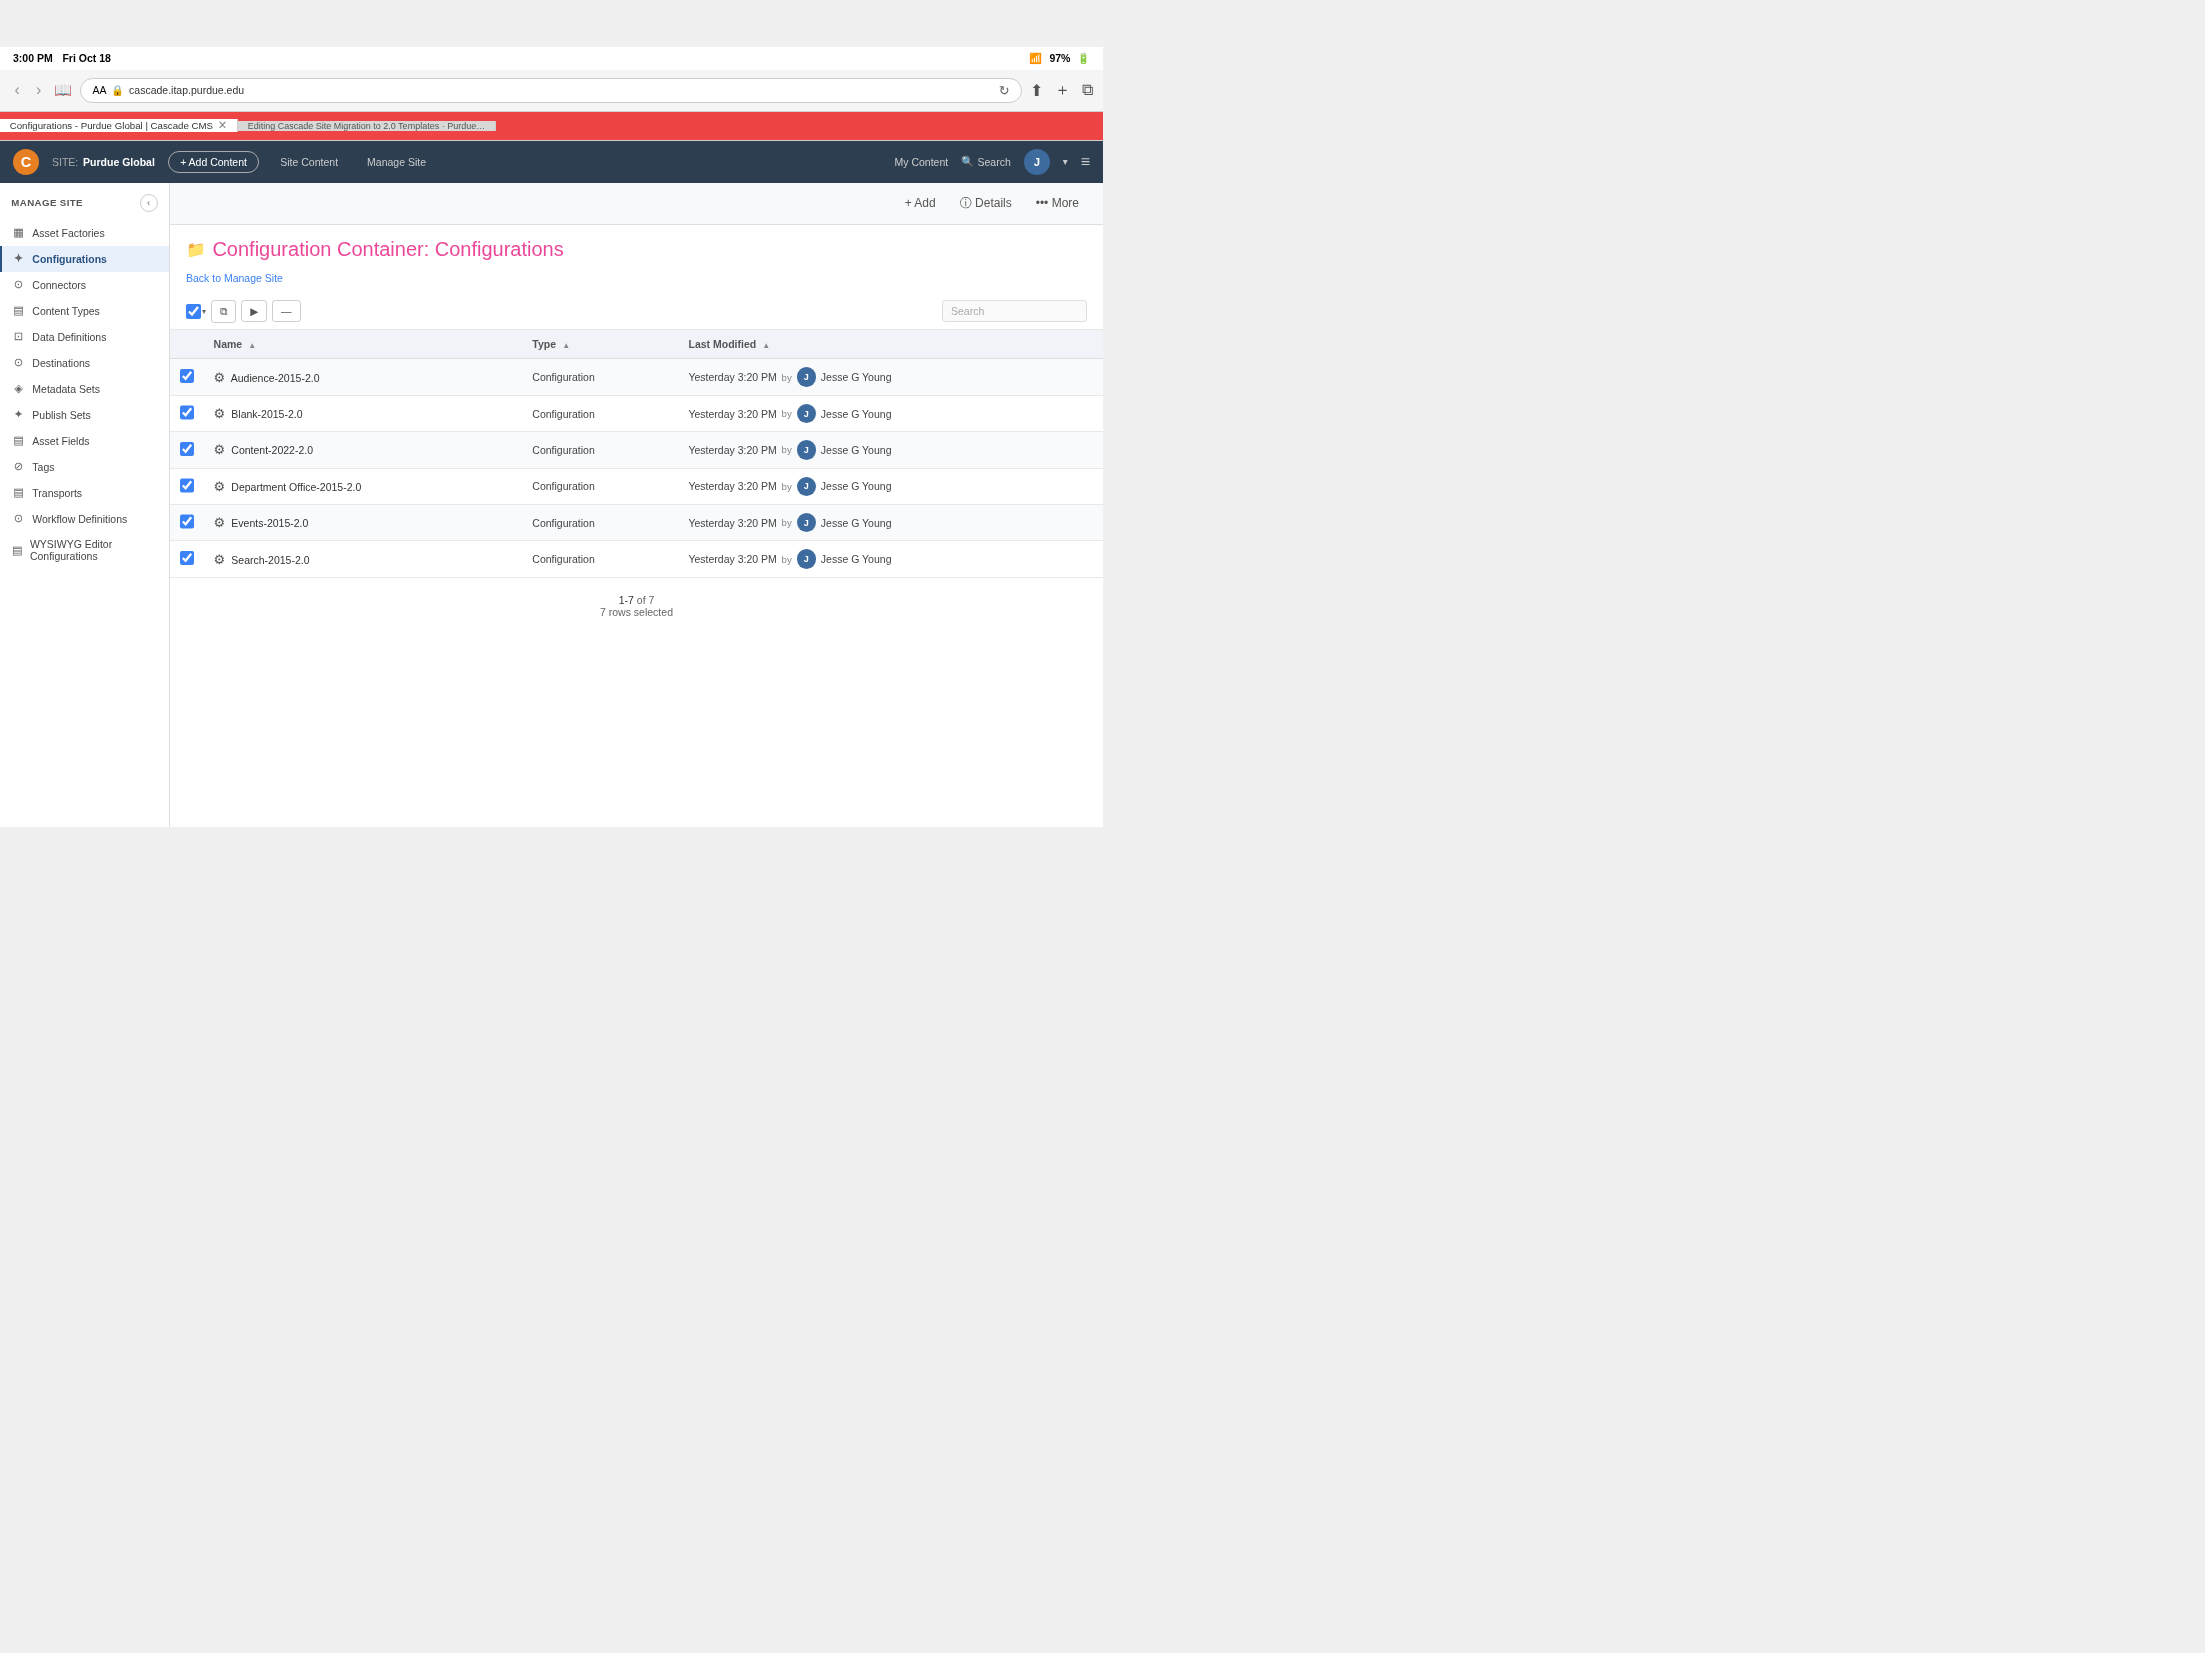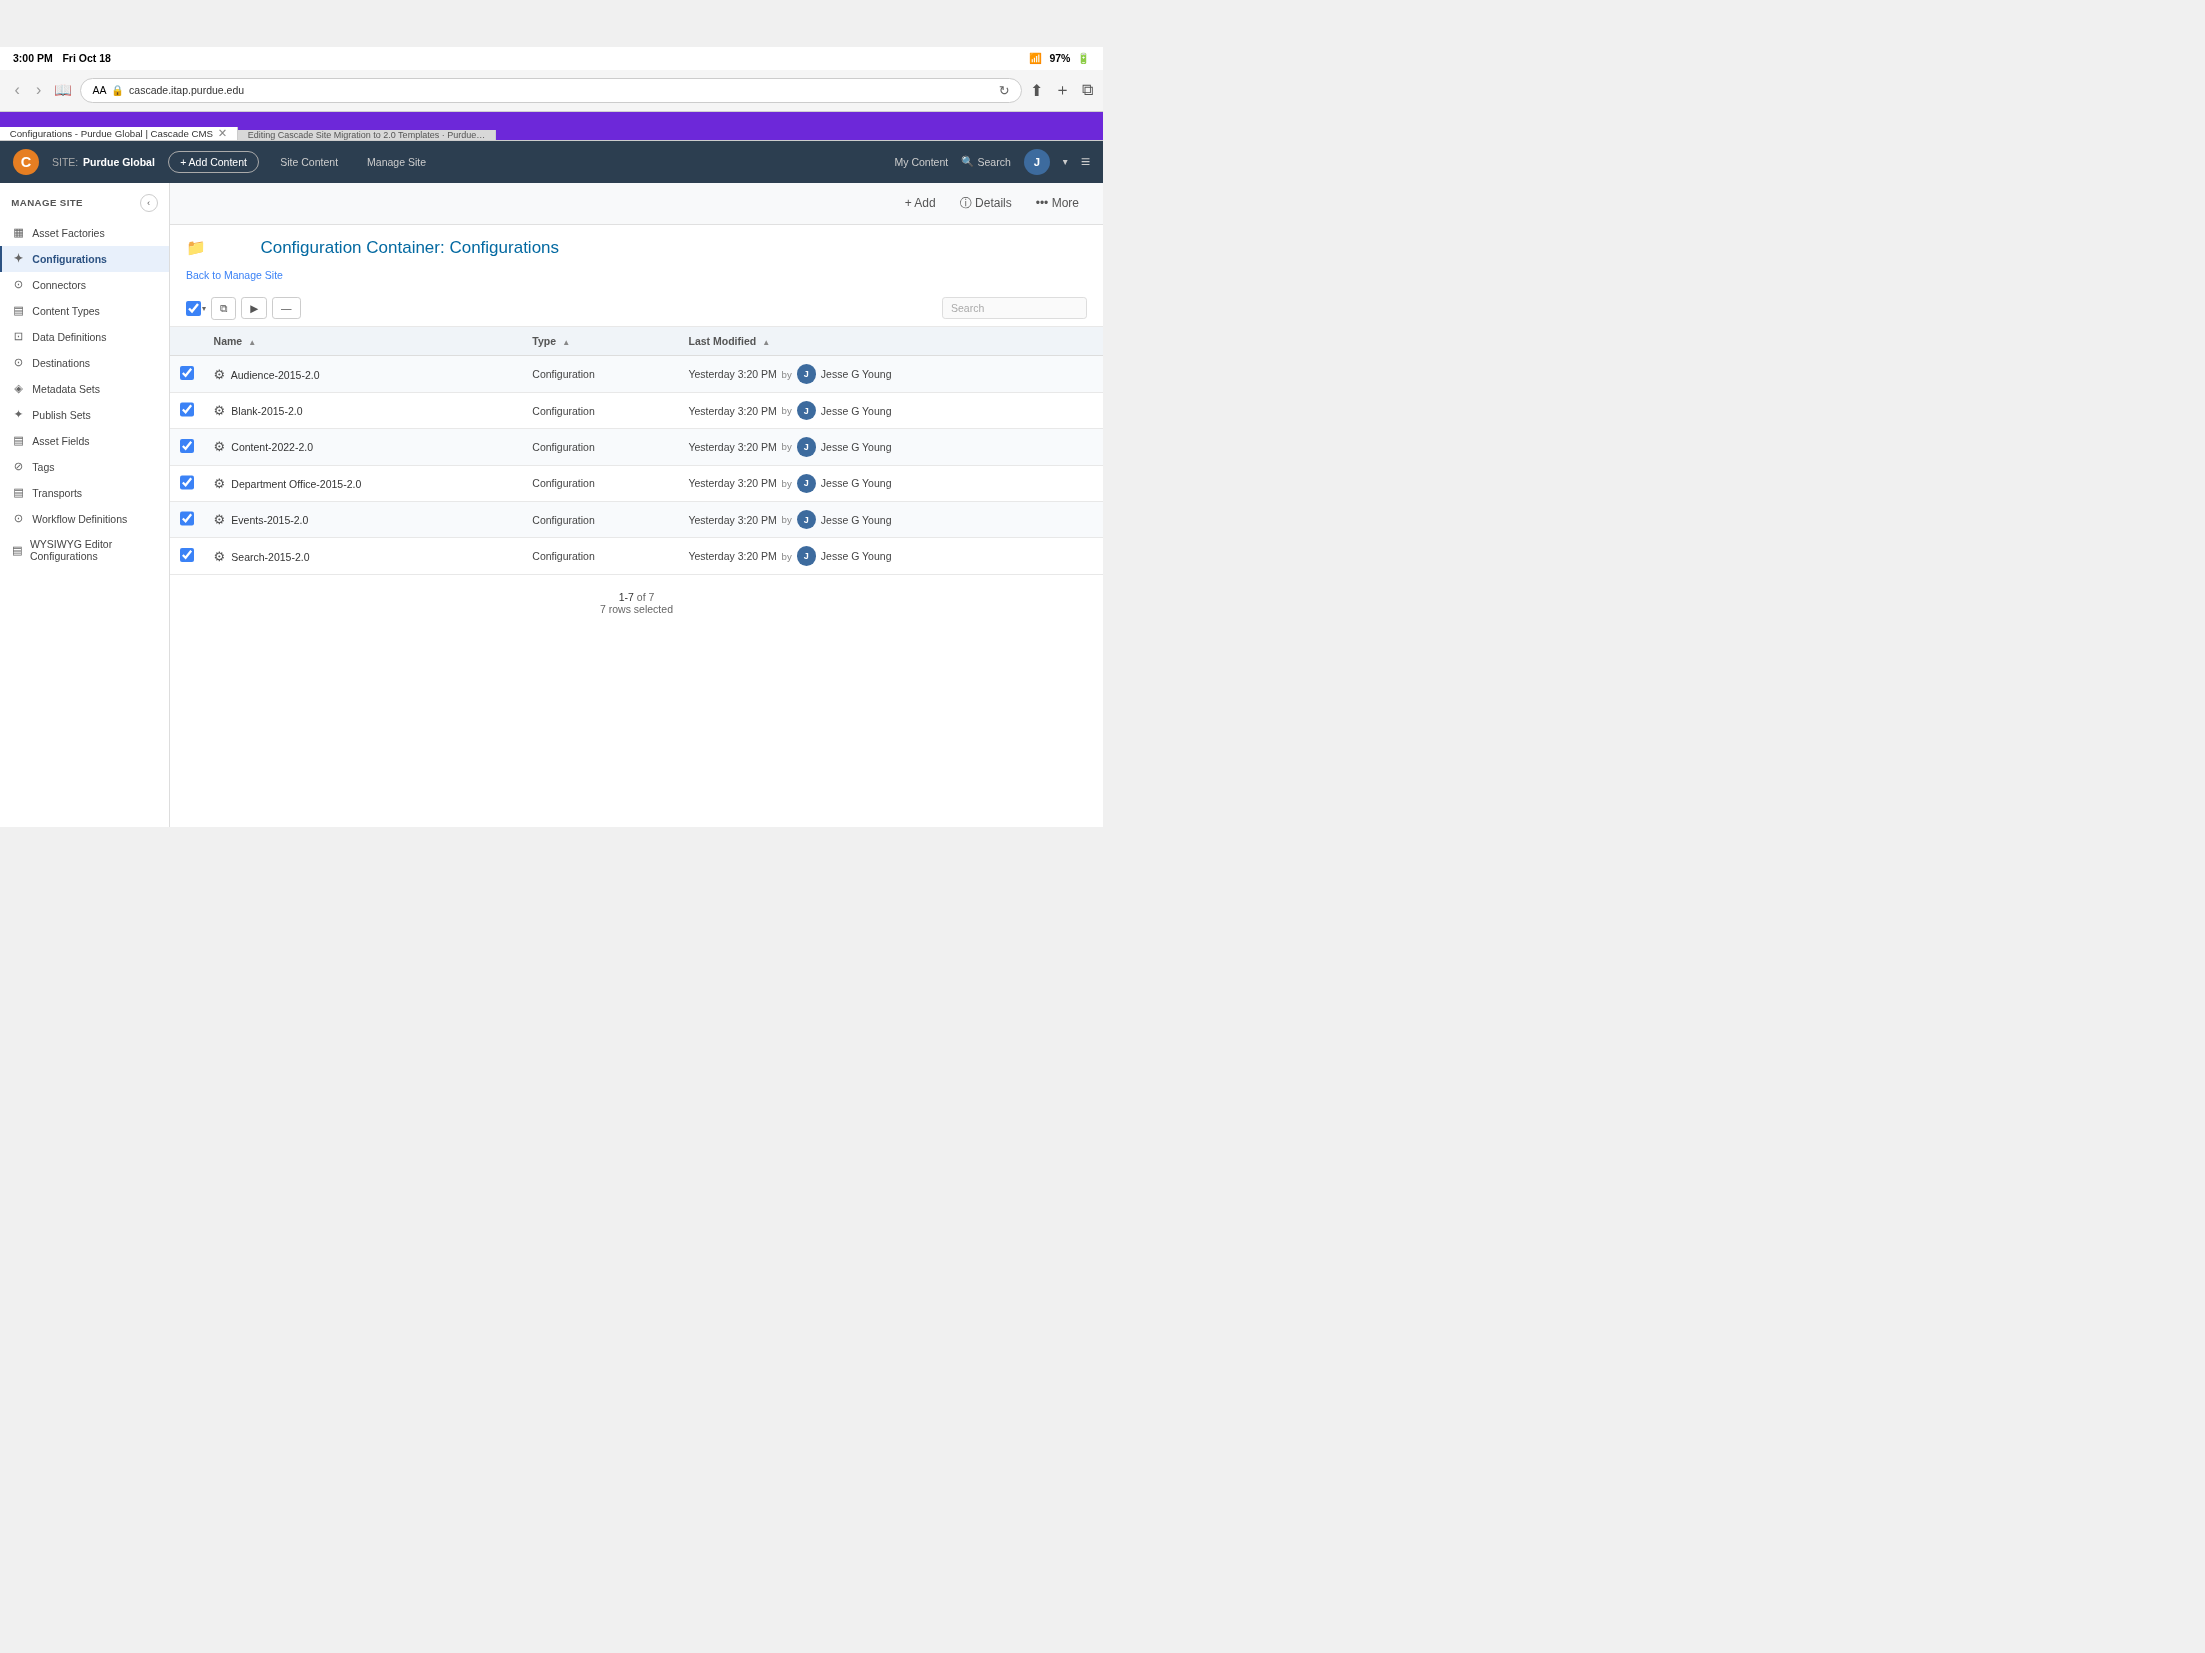--- a/index.html
+++ b/index.html
@@ -57,24 +57,24 @@
       gap: 4.8px;
       font-size: 10.5px;
     }
     .address-text { color: #333; font-size: 10.5px; }
     .reload-btn { margin-left: auto; background: none; border: none; font-size: 13px; color: #666; cursor: pointer; }
     .browser-actions { display: flex; gap: 11.3px; }
     .browser-action-btn { background: none; border: none; font-size: 16px; color: #555; cursor: pointer; }
 
     
     .tab-bar {
-      background: #6d28d9;
+      background: #ef4444;
       height: 29px;
       display: flex;
-      align-items: flex-end;
+      align-items: center;
       border-bottom: 0.8px solid #ccc;
       font-size: 9.7px;
     }
     .tab {
       display: flex;
       align-items: center;
       padding: 0 9.7px;
       gap: 4.8px;
       border-right: 0.8px solid #ccc;
       background: #d8d8d8;
@@ -272,21 +272,21 @@
     }
 
     
     .page-title-area {
       padding: 13px 16px 8px;
       display: flex;
       align-items: center;
       gap: 6.5px;
     }
     .folder-icon { color: #f0c040; font-size: 16px; }
-    .page-title-text { font-size: 17px; color: #0369a1; font-weight: 400; margin-left: 48px; }
+    .page-title-text { font-size: 20px; color: #ec4899; font-weight: 400; }
 
     .back-link {
       padding: 3.2px 16px 9.7px;
       font-size: 10.5px;
       color: #3b82f6;
       cursor: pointer;
       text-decoration: none;
       display: block;
     }
 

